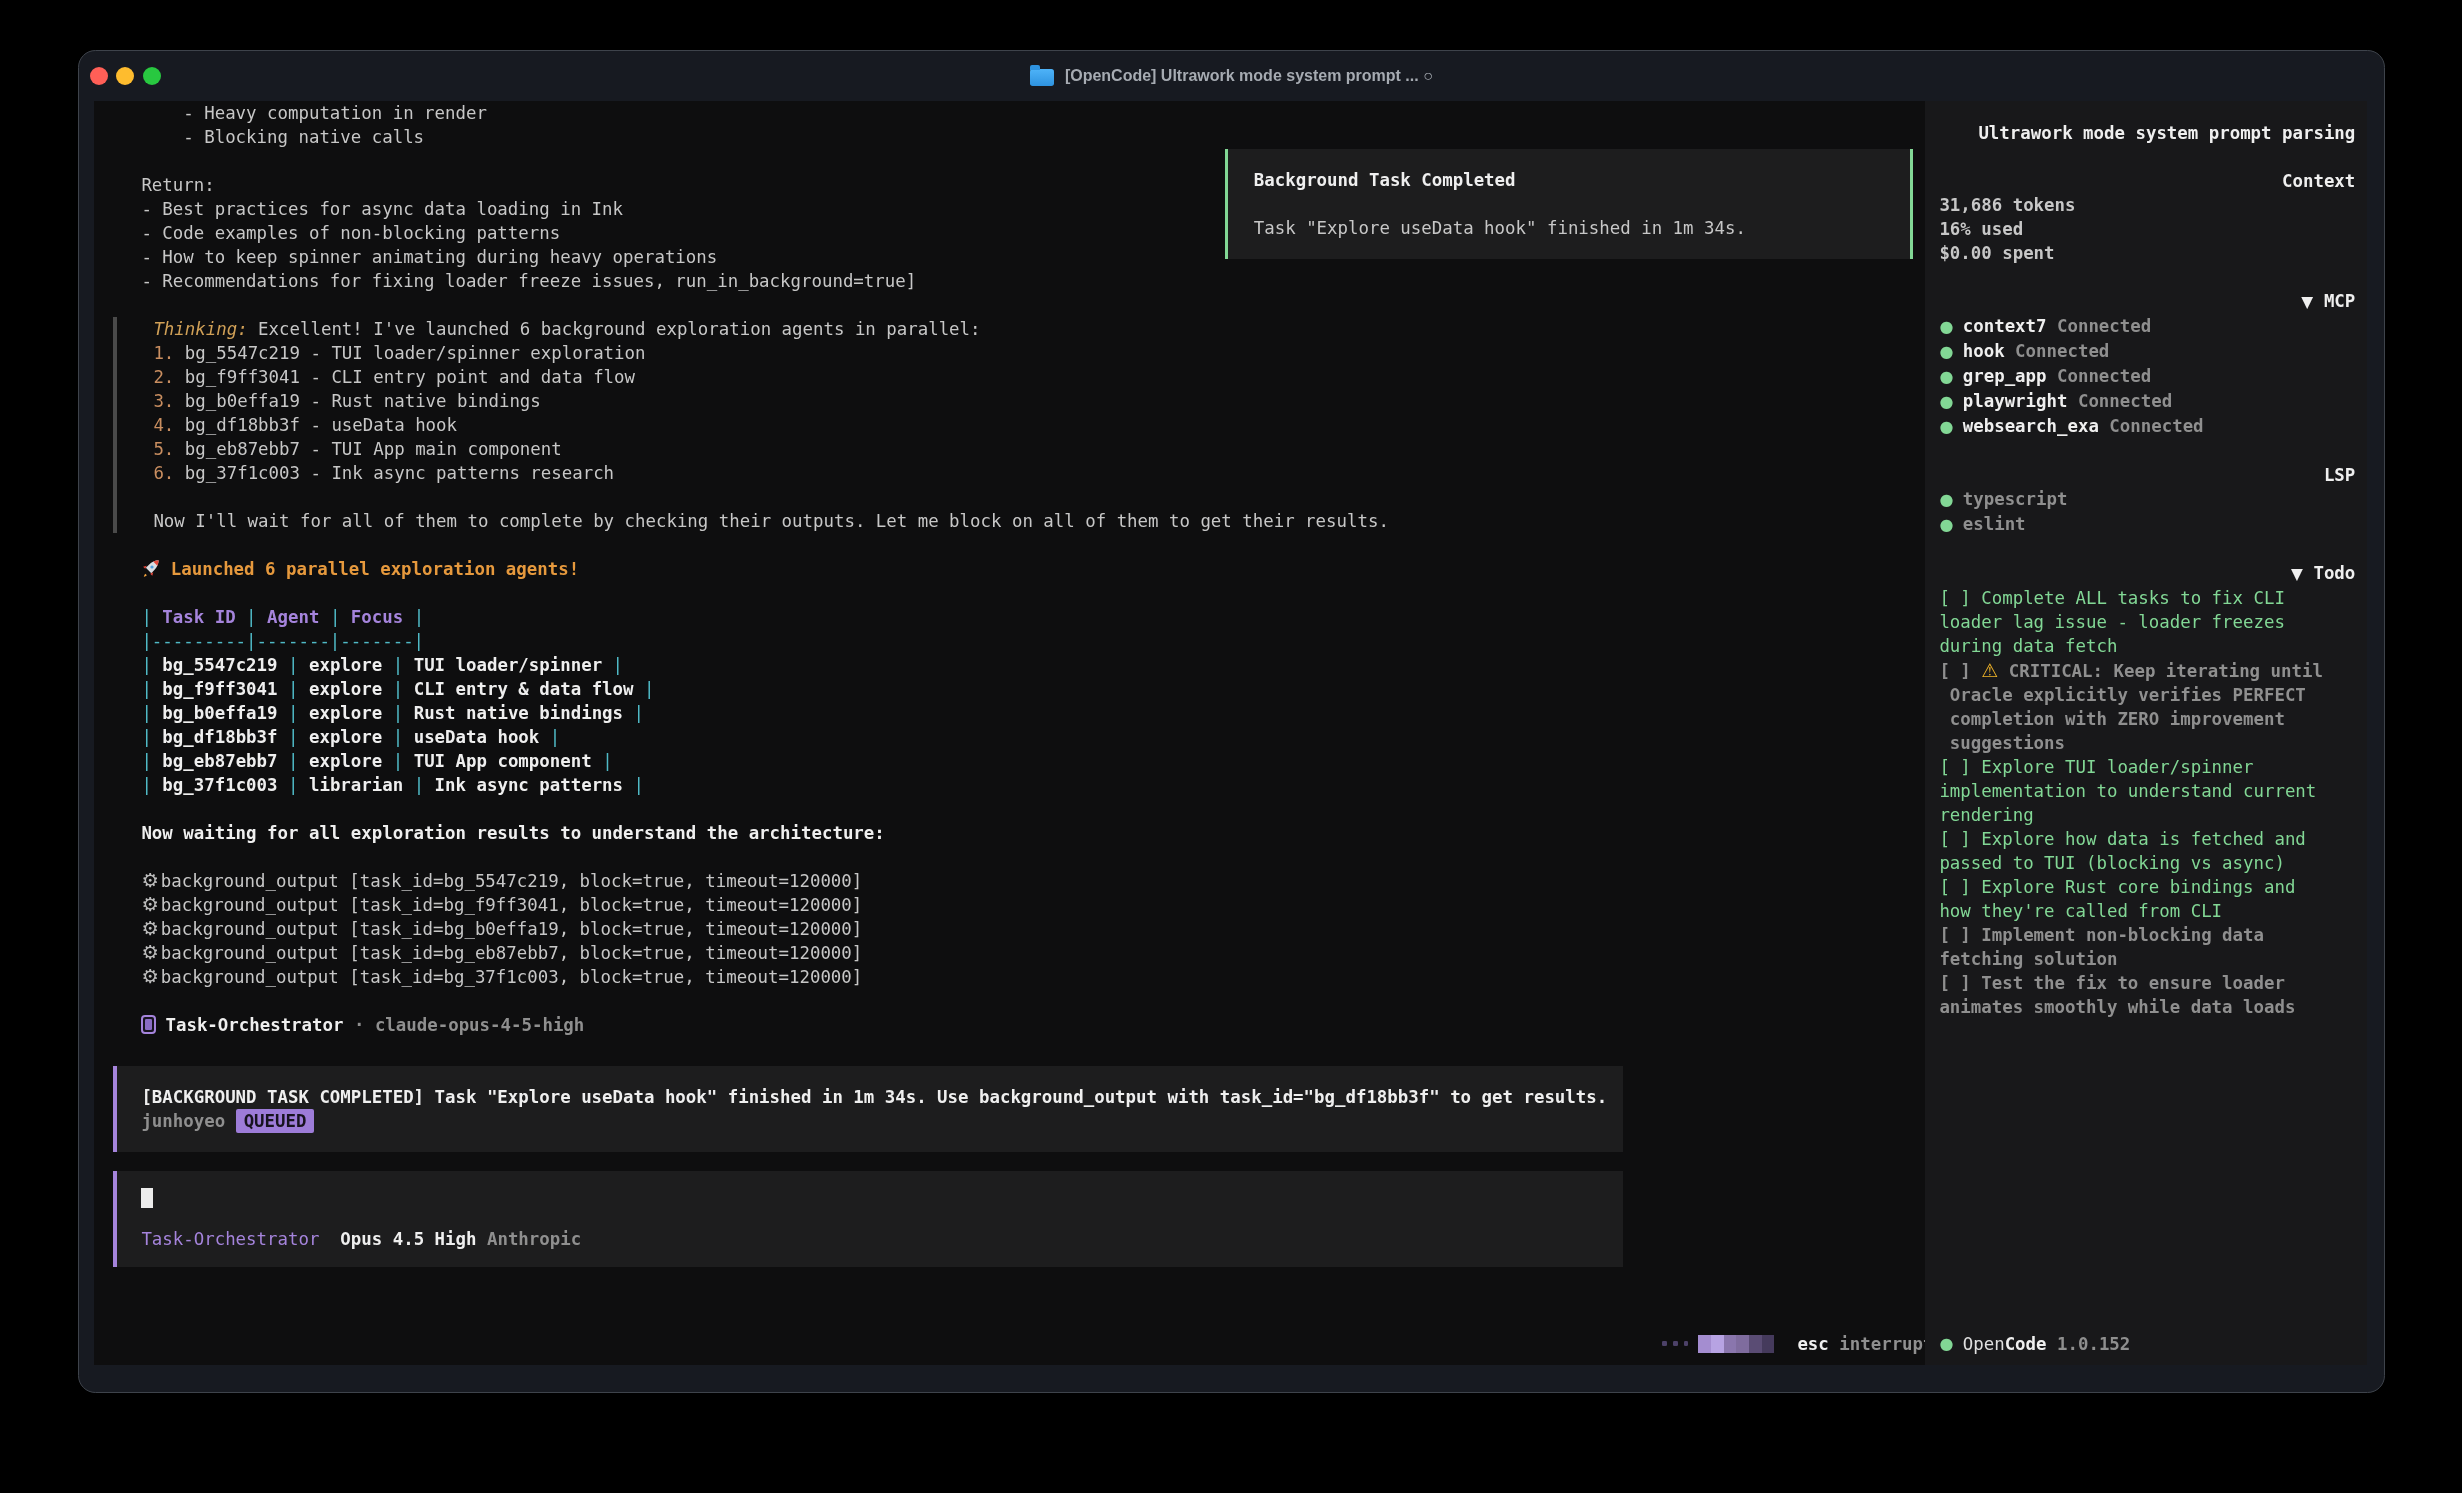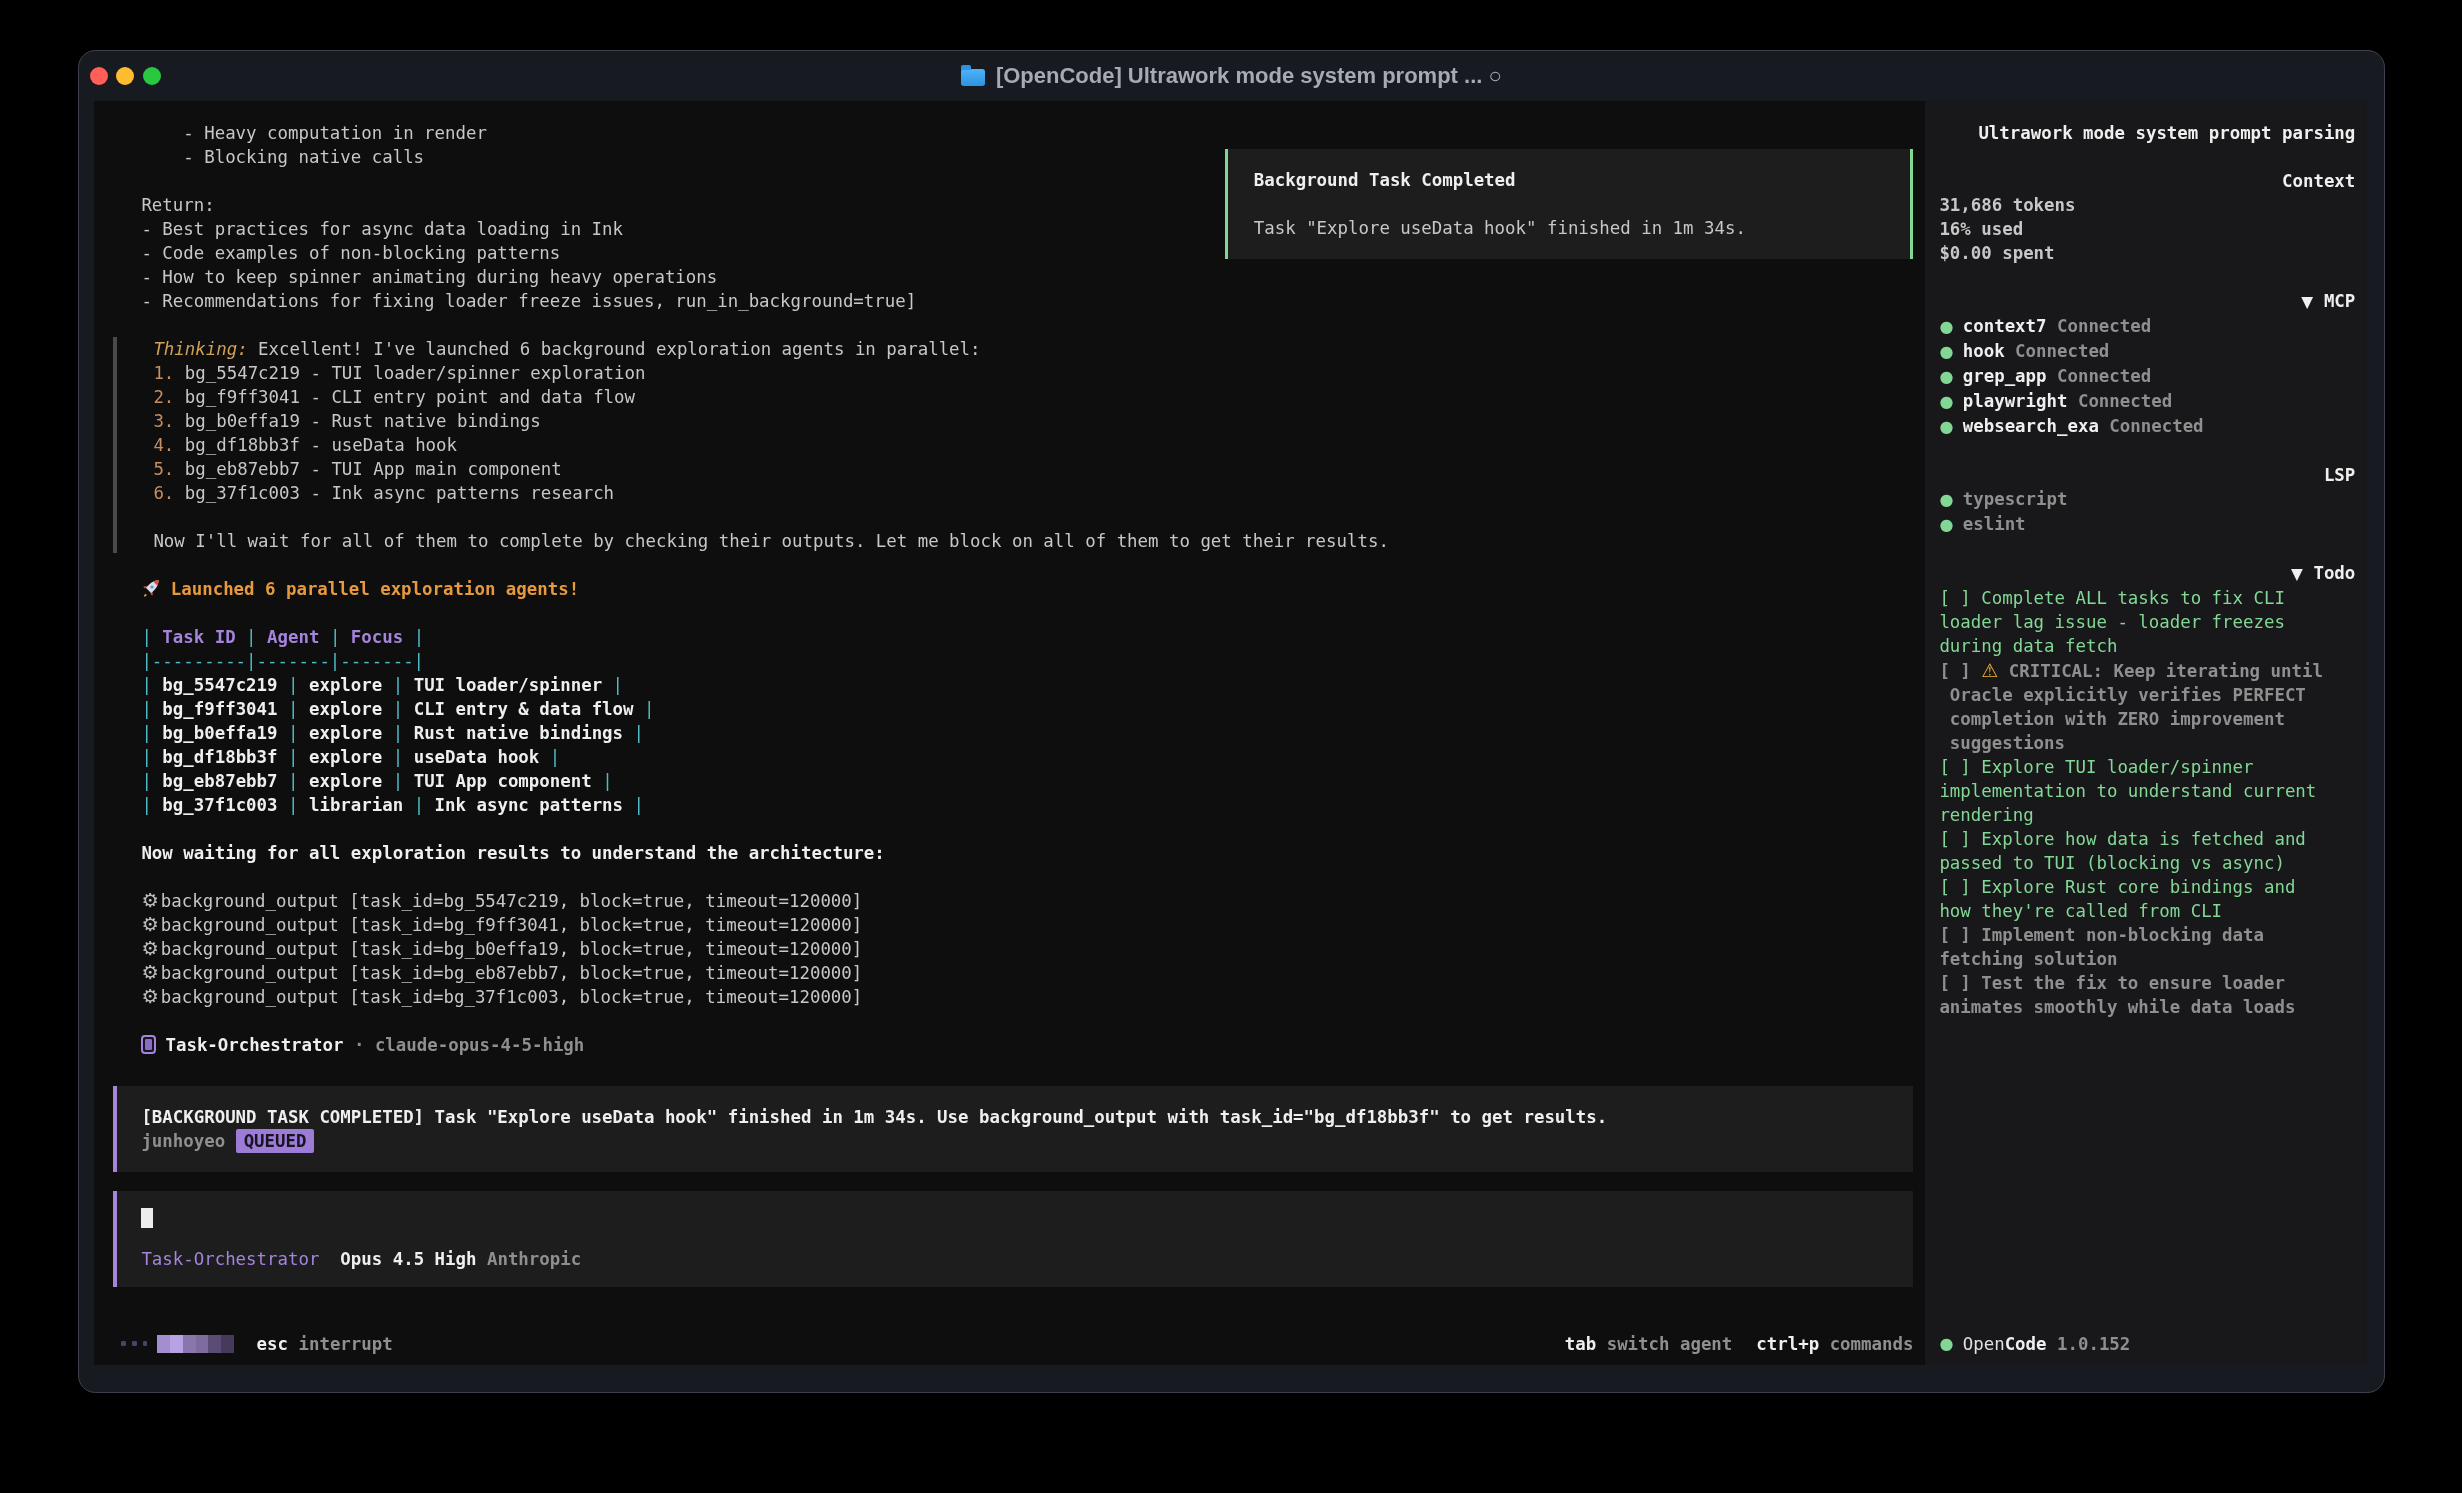--- a/index.html
+++ b/index.html
@@ -18,26 +18,26 @@
   .window{ position:absolute; left:78px; top:50px; width:2307px; height:1343px;
     background:var(--frame); border:1.3px solid var(--frame-line); border-radius:17.4px; }
 
   
   .titlebar{ position:relative; height:50px; display:flex; align-items:center; justify-content:center; gap:10.7px; }
   .lights{ position:absolute; left:10.7px; top:50%; transform:translateY(-50%); display:flex; gap:8.7px; }
   .light{ width:18px; height:18px; border-radius:50%; border:none; }
   .light.red{ background:#ff5f57; } .light.yel{ background:#febc2e; } .light.grn{ background:#28c840; }
   .folder{ position:relative; width:24px; height:17.4px; background:linear-gradient(#4eb3f8,#2e93e0); border-radius:2.7px; margin-top:2.7px; }
   .folder::before{ content:''; position:absolute; left:0; top:-3.3px; width:10px; height:4.7px; background:#2e93e0; border-radius:2px 2px 0 0; }
-  .titletext{ font-family:"Liberation Sans", sans-serif; font-weight:700; font-size:22px; color:#a6abb2; }
+  .titletext{ font-family:"Liberation Sans", sans-serif; font-weight:700; font-size:16px; color:#a6abb2; }
 
   
   .terminal{ position:absolute; left:15.4px; right:16.7px; top:50px; bottom:27px; display:flex; overflow:hidden; }
   .main-pane{ position:relative; width:1831px; flex:none; background:var(--main-bg);
-    display:flex; flex-direction:column; padding-top:20px; overflow:hidden; }
+    display:flex; flex-direction:row; overflow:hidden; }
   .sidebar{ flex:1; background:var(--side-bg); display:flex; flex-direction:column;
     padding:20px 12px 0 14px; overflow:hidden; }
 
   .tline{ height:24px; line-height:24px; font-size:17.4px; white-space:pre; color:var(--fg); }
   .block-lines > .tline{ padding-left:47px; }
 
   .c-fg{ color:var(--fg); } .c-w{ color:var(--w); }
   .c-b{ color:var(--b); font-weight:700; }
   .c-dim{ color:var(--dim);font-weight:bold; }
   .c-think{ color:var(--think); font-style:italic; }

